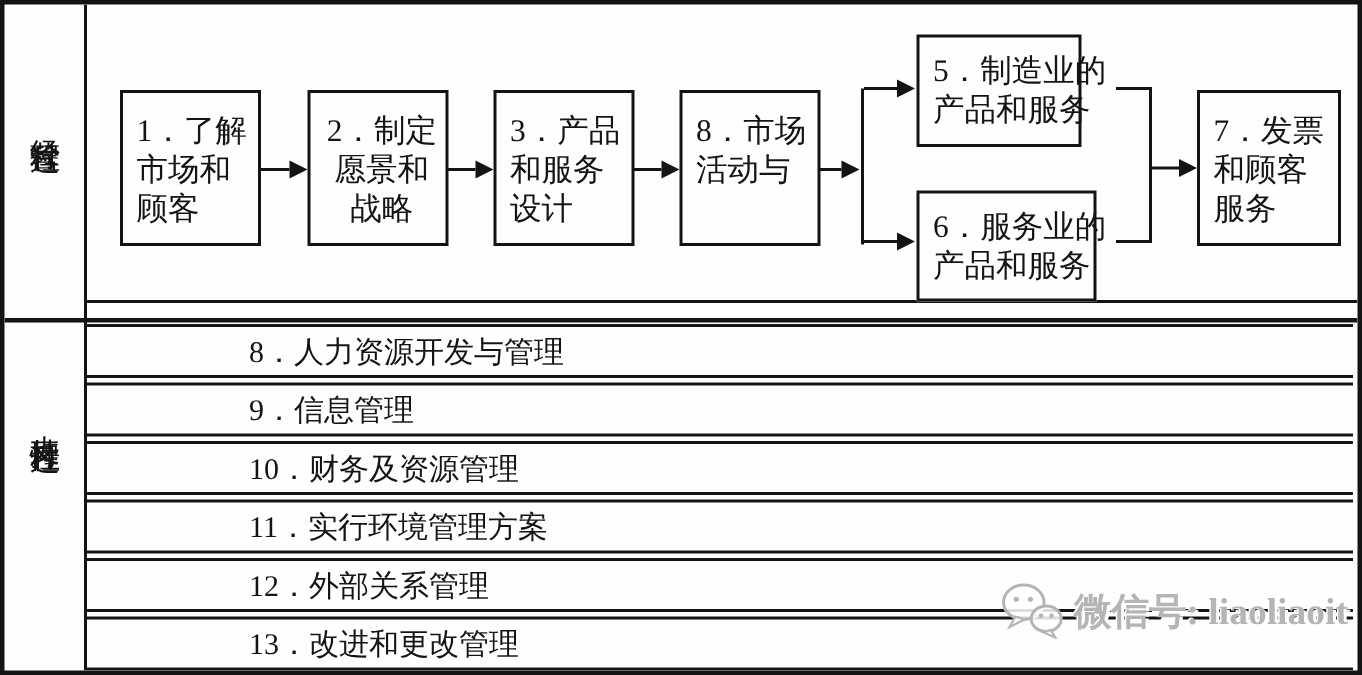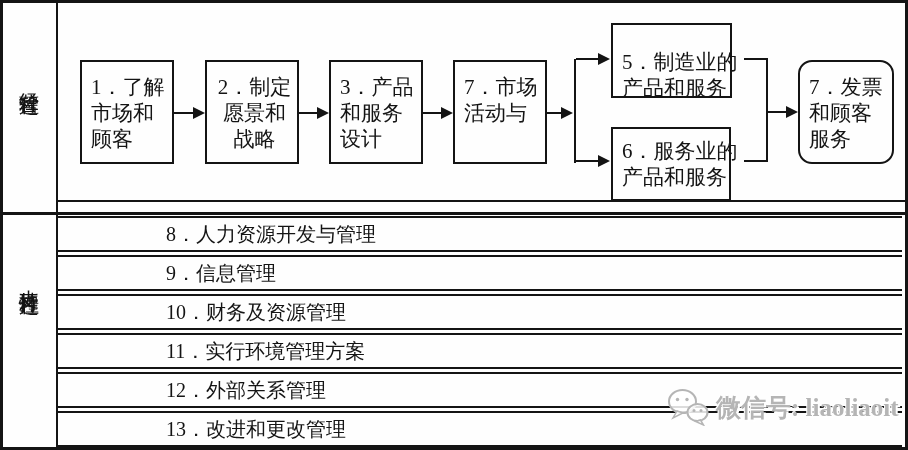--- a/index.html
+++ b/index.html
@@ -38,23 +38,23 @@
     background:var(--bg);
     box-sizing:border-box;
     font-size:21px;line-height:26px;
     padding:12px 4px 0 9px;
     white-space:nowrap;
   }
   .fbox-1{left:77px;top:57px;width:94px;height:104px;}
   .fbox-2{left:202px;top:57px;width:94px;height:104px;text-align:center;}
   .fbox-3{left:326px;top:57px;width:94px;height:104px;}
   .fbox-4{left:450px;top:57px;width:94px;height:104px;}
-  .fbox-5{left:608px;top:20px;width:121px;height:75px;padding-top:24px;}
+  .fbox-5{left:608px;top:20px;width:110px;height:75px;padding-top:9px;}
   .fbox-6{left:608px;top:124px;width:120px;height:74px;padding-top:9px;}
-  .fbox-7{left:795px;top:57px;width:96px;height:104px;border-radius:14px;}
+  .fbox-7{left:795px;top:57px;width:96px;height:104px;}
   
   .hline{position:absolute;height:2px;background:var(--line);}
   .vline{position:absolute;width:2px;background:var(--line);}
   .head::after{
     content:"";position:absolute;left:100%;top:50%;
     transform:translateY(-50%);
     border-left:12px solid var(--line);
     border-top:6px solid transparent;
     border-bottom:6px solid transparent;
   }
@@ -108,21 +108,21 @@
     <div>2．制定</div>
     <div>愿景和</div>
     <div>战略</div>
   </div>
   <div class="fbox fbox-3">
     <div>3．产品</div>
     <div>和服务</div>
     <div>设计</div>
   </div>
   <div class="fbox fbox-4">
-    <div>7．市场</div>
+    <div>8．市场</div>
     <div>活动与</div>
   </div>
   <div class="fbox fbox-5">
     <div>5．制造业的</div>
     <div>产品和服务</div>
   </div>
   <div class="fbox fbox-6">
     <div>6．服务业的</div>
     <div>产品和服务</div>
   </div>

